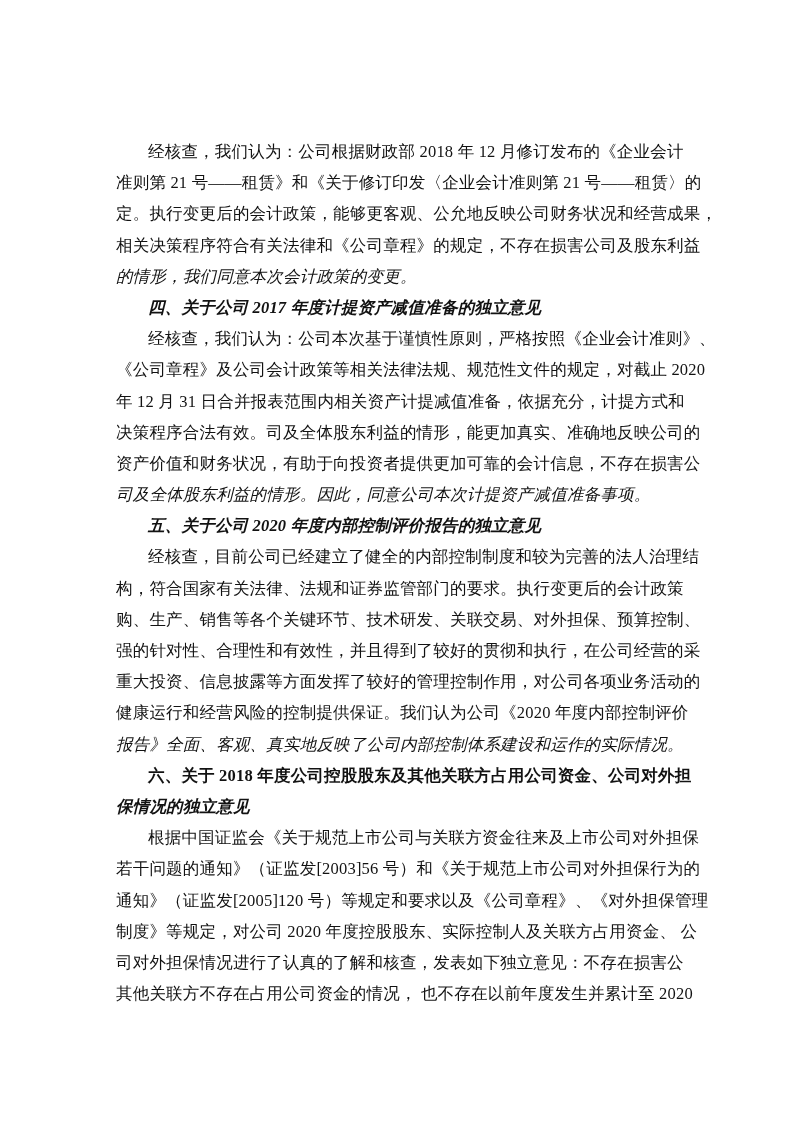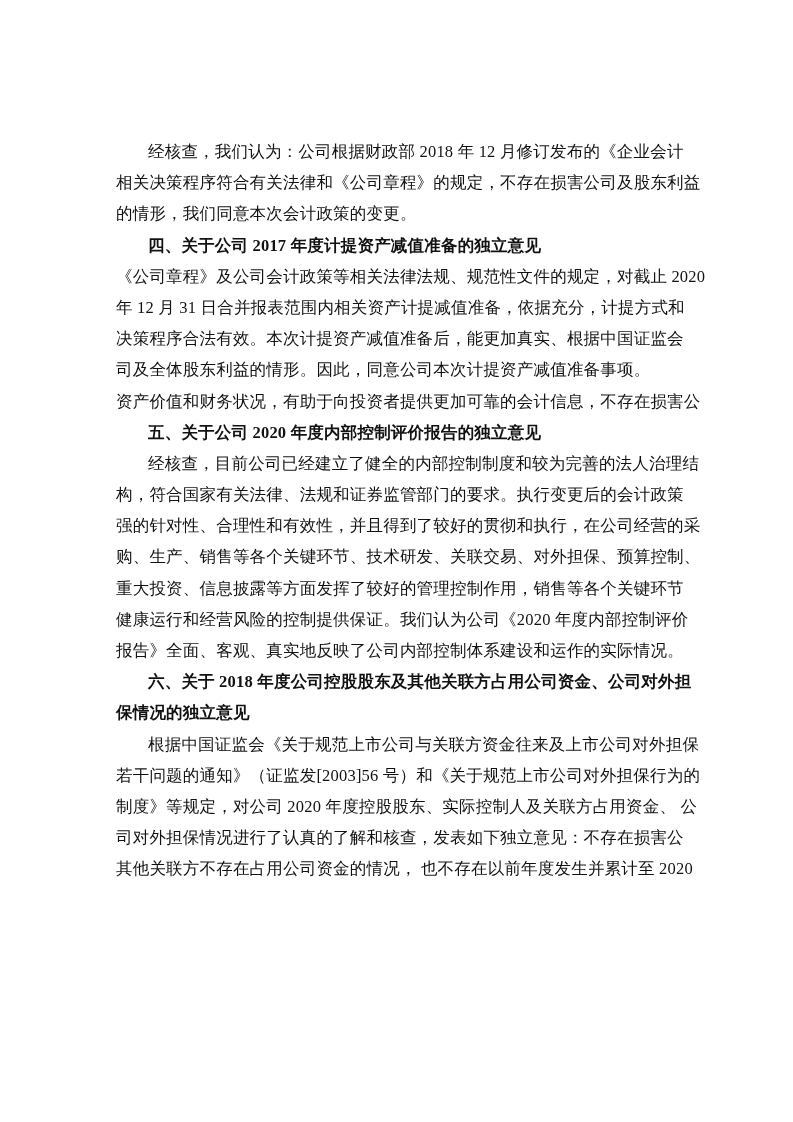--- a/index.html
+++ b/index.html
@@ -35,59 +35,64 @@
     line-height: 31.2px;
     white-space: nowrap;
     text-align: justify;
     
     text-align-last: justify;
     letter-spacing: 0.2px;
   }
   .line.last {
     text-align: right;
     text-align-last: left;
+    font-style: italic;
   }
   .line.indent {
     text-indent: 32px;
   }
   .line.heading {
     font-weight: bold;
   }
 </style>
 </head>
 <body>
 
 <div class="page">
   <div class="text-block">
 
     <div class="line indent">经核查，我们认为：公司根据财政部 2018 年 12 月修订发布的《企业会计</div>
+    <div class="line">准则第 21 号——租赁》和《关于修订印发〈企业会计准则第 21 号——租赁〉的</div>
+    <div class="line">定。执行变更后的会计政策，能够更客观、公允地反映公司财务状况和经营成果，</div>
     <div class="line">相关决策程序符合有关法律和《公司章程》的规定，不存在损害公司及股东利益</div>
     <div class="line last">的情形，我们同意本次会计政策的变更。</div>
 
     <div class="line heading indent last">四、关于公司 2017 年度计提资产减值准备的独立意见</div>
 
+    <div class="line indent">经核查，我们认为：公司本次基于谨慎性原则，严格按照《企业会计准则》、</div>
     <div class="line">《公司章程》及公司会计政策等相关法律法规、规范性文件的规定，对截止 2020</div>
     <div class="line">年 12 月 31 日合并报表范围内相关资产计提减值准备，依据充分，计提方式和</div>
-    <div class="line">决策程序合法有效。本次计提资产减值准备后，能更加真实、根据中国证监会</div>
+    <div class="line">决策程序合法有效。司及全体股东利益的情形，能更加真实、准确地反映公司的</div>
+    <div class="line">资产价值和财务状况，有助于向投资者提供更加可靠的会计信息，不存在损害公</div>
     <div class="line last">司及全体股东利益的情形。因此，同意公司本次计提资产减值准备事项。</div>
-    <div class="line">资产价值和财务状况，有助于向投资者提供更加可靠的会计信息，不存在损害公</div>
 
     <div class="line heading indent last">五、关于公司 2020 年度内部控制评价报告的独立意见</div>
 
     <div class="line indent">经核查，目前公司已经建立了健全的内部控制制度和较为完善的法人治理结</div>
     <div class="line">构，符合国家有关法律、法规和证券监管部门的要求。执行变更后的会计政策</div>
+    <div class="line">购、生产、销售等各个关键环节、技术研发、关联交易、对外担保、预算控制、</div>
     <div class="line">强的针对性、合理性和有效性，并且得到了较好的贯彻和执行，在公司经营的采</div>
-    <div class="line">购、生产、销售等各个关键环节、技术研发、关联交易、对外担保、预算控制、</div>
-    <div class="line">重大投资、信息披露等方面发挥了较好的管理控制作用，销售等各个关键环节</div>
+    <div class="line">重大投资、信息披露等方面发挥了较好的管理控制作用，对公司各项业务活动的</div>
     <div class="line">健康运行和经营风险的控制提供保证。我们认为公司《2020 年度内部控制评价</div>
     <div class="line last">报告》全面、客观、真实地反映了公司内部控制体系建设和运作的实际情况。</div>
 
     <div class="line heading indent">六、关于 2018 年度公司控股股东及其他关联方占用公司资金、公司对外担</div>
     <div class="line heading last">保情况的独立意见</div>
 
     <div class="line indent">根据中国证监会《关于规范上市公司与关联方资金往来及上市公司对外担保</div>
     <div class="line">若干问题的通知》（证监发[2003]56 号）和《关于规范上市公司对外担保行为的</div>
+    <div class="line">通知》（证监发[2005]120 号）等规定和要求以及《公司章程》、《对外担保管理</div>
     <div class="line">制度》等规定，对公司 2020 年度控股股东、实际控制人及关联方占用资金、 公</div>
     <div class="line">司对外担保情况进行了认真的了解和核查，发表如下独立意见：不存在损害公</div>
     <div class="line">其他关联方不存在占用公司资金的情况， 也不存在以前年度发生并累计至 2020</div>
 
   </div>
 </div>
 
 </body></html>

